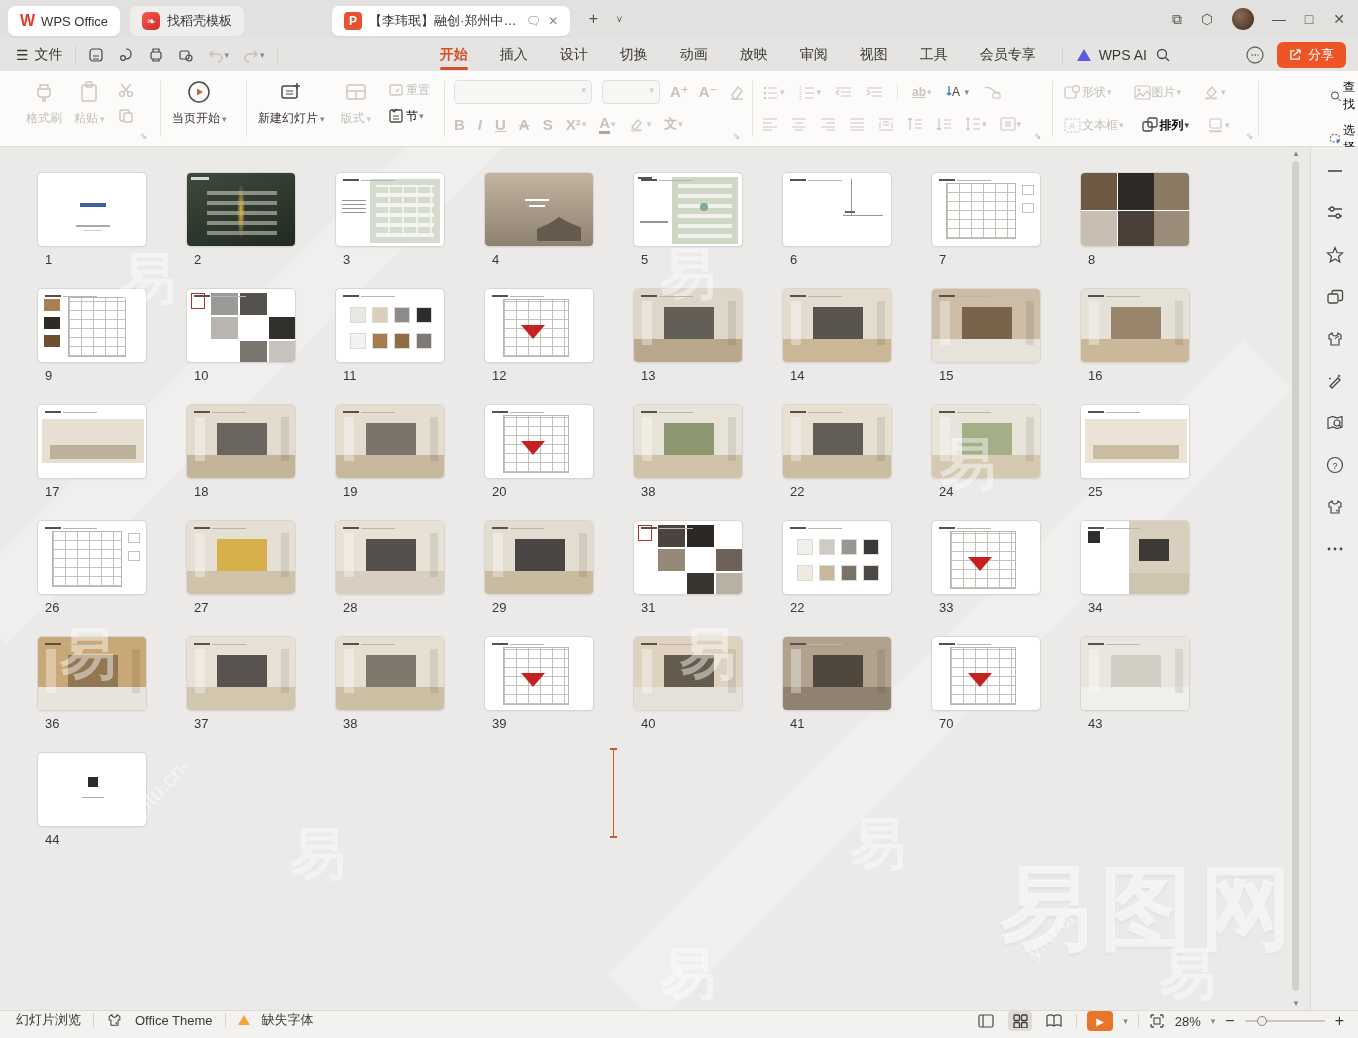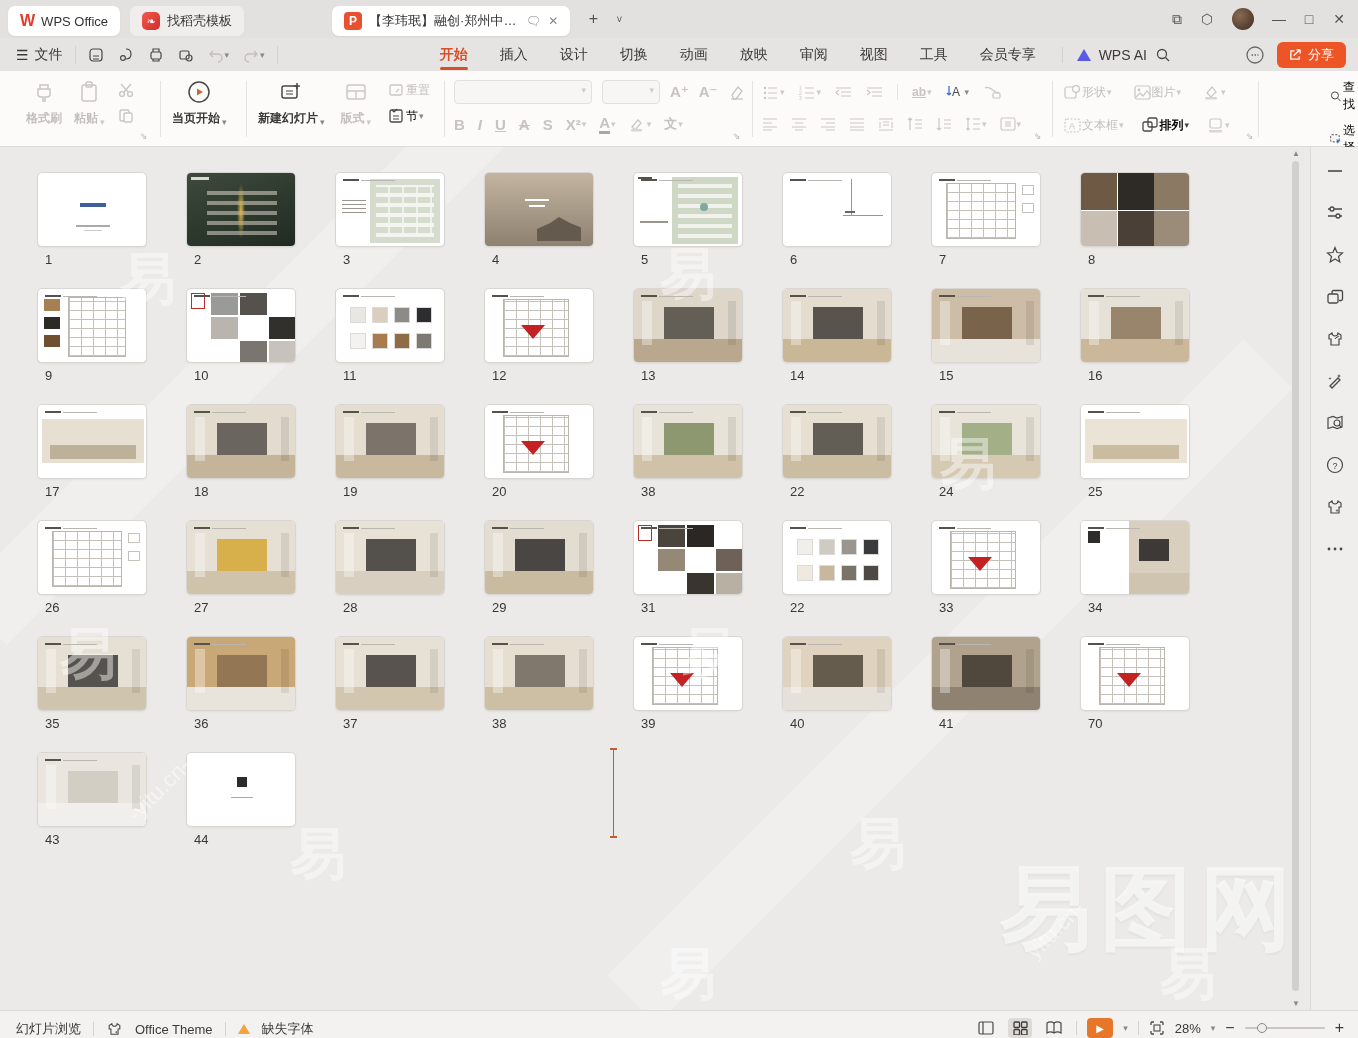--- a/index.html
+++ b/index.html
@@ -34,21 +34,21 @@
   .ai-area { display:flex; align-items:center; gap:8px; margin-left:14px; padding-left:14px; border-left:1px solid #d4d2cf; }
   .ai-logo { width:0; height:0; border-left:7px solid transparent; border-right:7px solid transparent; border-bottom:12px solid #5a5ae6; }
   .menubar-right { margin-left:auto; display:flex; align-items:center; gap:12px; padding-right:12px; }
   .share-btn { background:#ed5426; color:#fff; border-radius:6px; height:26px; padding:0 12px; display:flex; align-items:center; gap:6px; font-size:13px; }
 
   
   .ribbon { position:absolute; left:0; top:71px; width:100%; height:76px; background:#fcfbfa; border-bottom:1px solid #dedcd9; }
   .vdiv { position:absolute; top:10px; height:56px; width:1px; background:#e6e4e1; }
   .grp { position:absolute; top:8px; display:flex; gap:12px; }
   .bigbtn { display:flex; flex-direction:column; align-items:center; gap:5px; font-size:12px; color:#3b3937; }
-  .bigbtn .lblrow { display:flex; align-items:flex-end; gap:2px;font-weight:bold; }
+  .bigbtn .lblrow { display:flex; align-items:center; gap:2px; }
   .dis { color:#c2bfbc; }
   .ic26 { width:26px; height:26px; }
   .caret { font-size:9px; color:#8a8886; }
   .dis .caret { color:#ccc9c6; }
   .row2col { display:flex; flex-direction:column; gap:8px; justify-content:center; }
   .srow { display:flex; align-items:center; gap:10px; height:26px; }
   .sbtn { display:flex; align-items:center; gap:1px; }
   .selbox { width:138px; height:24px; border:1px solid #e2e0dd; border-radius:4px; background:#f7f6f5; position:relative; }
   .selbox.sm { width:58px; }
   .selbox::after { content:"▾"; position:absolute; right:5px; top:4px; font-size:9px; color:#cfccc9; }
@@ -80,21 +80,21 @@
   .wm.big { font-size:92px; letter-spacing:8px; text-shadow:0 2px 3px rgba(0,0,0,.04); }
   .wm.diag { transform:rotate(-45deg); font-size:22px; color:rgba(255,255,255,.5); font-weight:normal; }
   .wm.g { font-size:56px; color:rgba(255,255,255,.45); }
   .streak { position:absolute; width:900px; height:70px; background:rgba(255,255,255,.25); transform:rotate(-45deg); pointer-events:none; }
 
   
   .sidebar { position:absolute; right:0; top:147px; width:48px; height:863px; background:#efeeec; border-left:1px solid #dedcd9; display:flex; flex-direction:column; align-items:center; padding-top:14px; gap:22px; }
   .sb-ic { width:20px; height:20px; color:#4a4846; display:flex; align-items:center; justify-content:center; }
 
   
-  .statusbar { position:absolute; left:0; bottom:0; width:100%; height:28px; background:#f3f2f0; border-top:1px solid #dcdad7; display:flex; align-items:flex-end; font-size:13px; color:#3c3a37; }
+  .statusbar { position:absolute; left:0; bottom:0; width:100%; height:28px; background:#f3f2f0; border-top:1px solid #dcdad7; display:flex; align-items:flex-start; font-size:13px; color:#3c3a37; }
   .sb-left { display:flex; align-items:center; gap:12px; padding-left:16px; }
   .sdiv { width:1px; height:14px; background:#d4d2cf; }
   .warn-tri { width:0; height:0; border-left:6px solid transparent; border-right:6px solid transparent; border-bottom:10px solid #f2a33c; position:relative; }
   .sb-right { margin-left:auto; display:flex; align-items:center; gap:10px; padding-right:14px; }
   .view-ic { width:24px; height:20px; display:flex; align-items:center; justify-content:center; border-radius:4px; color:#4a4846; }
   .view-ic.active { background:#dddbd8; }
   .playbtn { width:26px; height:20px; border-radius:4px; background:#e8762a; color:#fff; font-size:10px; display:flex; align-items:center; justify-content:center; }
   .zoom-slider { width:80px; height:2px; background:#c9c6c3; border-radius:1px; position:relative; }
   .zoom-slider .dot { position:absolute; left:12px; top:-4px; width:10px; height:10px; border-radius:50%; background:#efeeec; border:1px solid #8a8885; }
   .zoomval { font-size:13px; }
@@ -787,29 +787,20 @@
           <div class="thumb hdr">
             <div class="abs" style="left:0;top:0;width:48px;height:75px;background:#fff"></div>
             <div class="abs" style="left:5px;top:8px;width:16px;height:16px;background:#2f2d2b;box-shadow:inset 0 0 0 2px #fff,inset 0 0 0 3px #2f2d2b"></div>
             <div class="abs" style="left:48px;top:0;width:62px;height:75px;background:linear-gradient(#d9cfbe 0 70%,#cfc4b0 70% 100%)"></div>
             <div class="abs" style="left:58px;top:18px;width:30px;height:22px;background:#3c3936"></div>
           </div>
           <div class="num">34</div>
         </div>
         <div class="cell">
           <div class="thumb hdr">
-            <div class="abs" style="inset:0;background:linear-gradient(#e6e0d4 0 68%,#cfc4ad 68% 100%)"></div>
-            <div class="abs" style="left:30px;top:18px;width:50px;height:32px;background:#3c3936;opacity:.85"></div>
-            <div class="abs" style="left:8px;top:12px;width:10px;height:44px;background:rgba(255,255,255,.35)"></div>
-            <div class="abs" style="left:94px;top:12px;width:8px;height:44px;background:rgba(0,0,0,.08)"></div>
-          </div>
-          <div class="num">35</div>
-        </div>
-        <div class="cell">
-          <div class="thumb hdr">
             <div class="abs" style="inset:0;background:linear-gradient(#c9a877 0 68%,#e8e4dc 68% 100%)"></div>
             <div class="abs" style="left:30px;top:18px;width:50px;height:32px;background:#8a6f4e;opacity:.85"></div>
             <div class="abs" style="left:8px;top:12px;width:10px;height:44px;background:rgba(255,255,255,.35)"></div>
             <div class="abs" style="left:94px;top:12px;width:8px;height:44px;background:rgba(0,0,0,.08)"></div>
           </div>
           <div class="num">36</div>
         </div>
         <div class="cell">
           <div class="thumb hdr">
             <div class="abs" style="inset:0;background:linear-gradient(#e7e1d5 0 68%,#d2c6ae 68% 100%)"></div>

